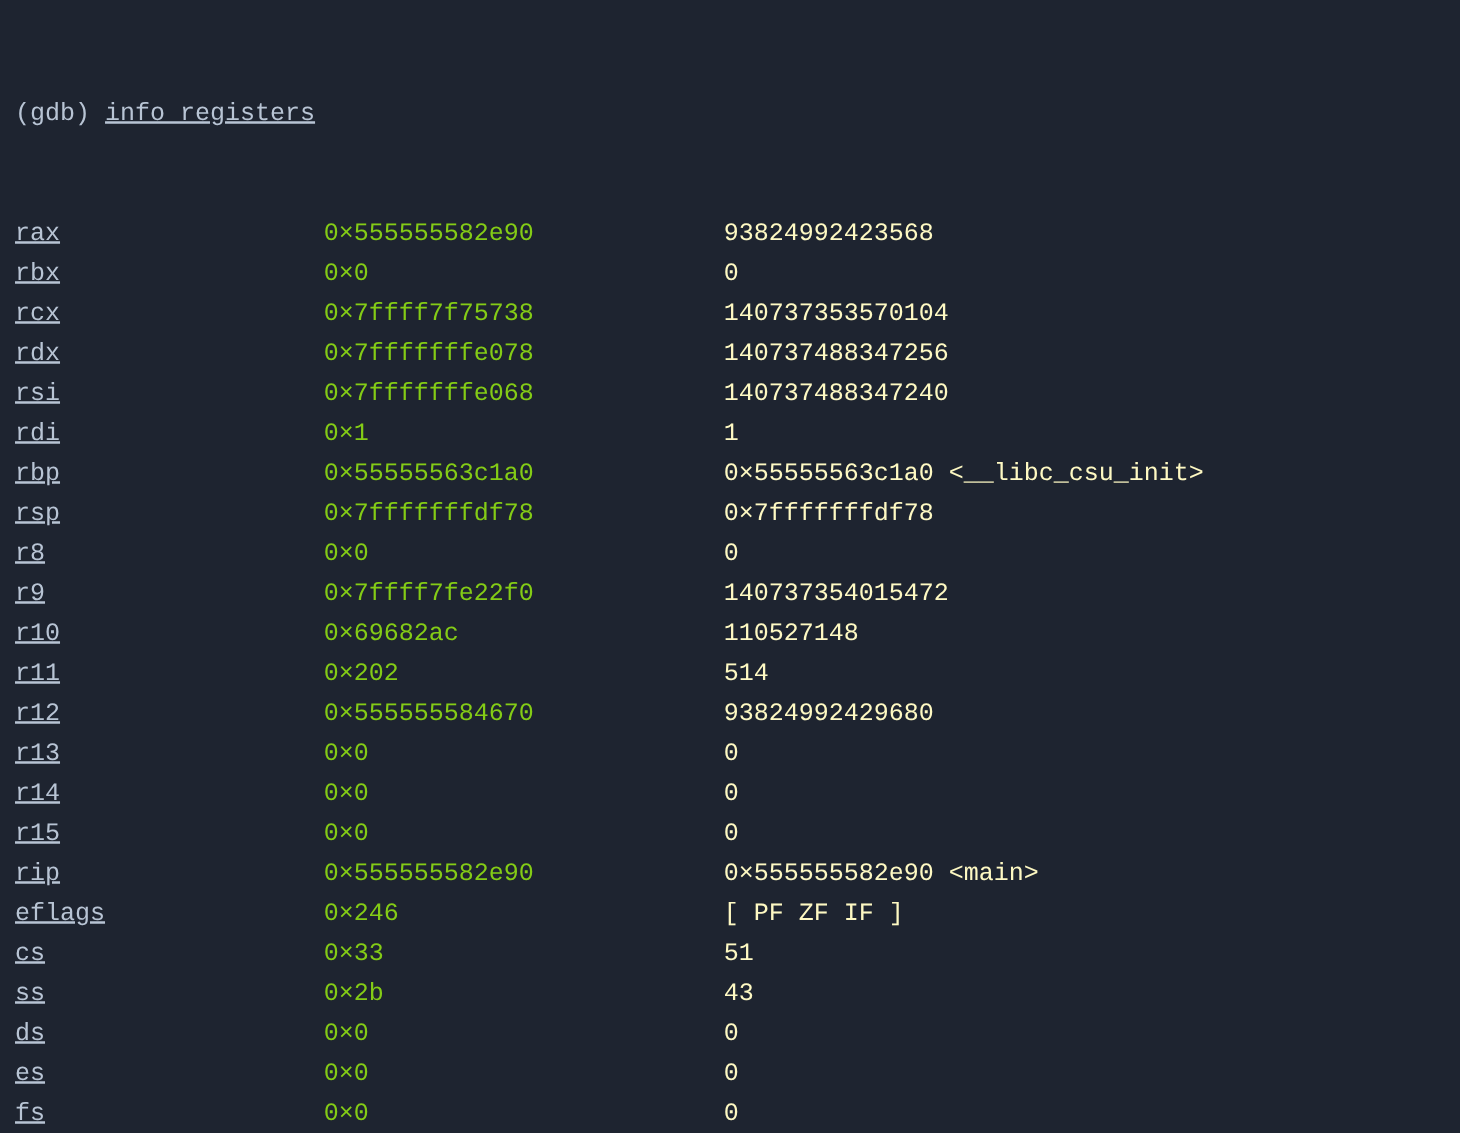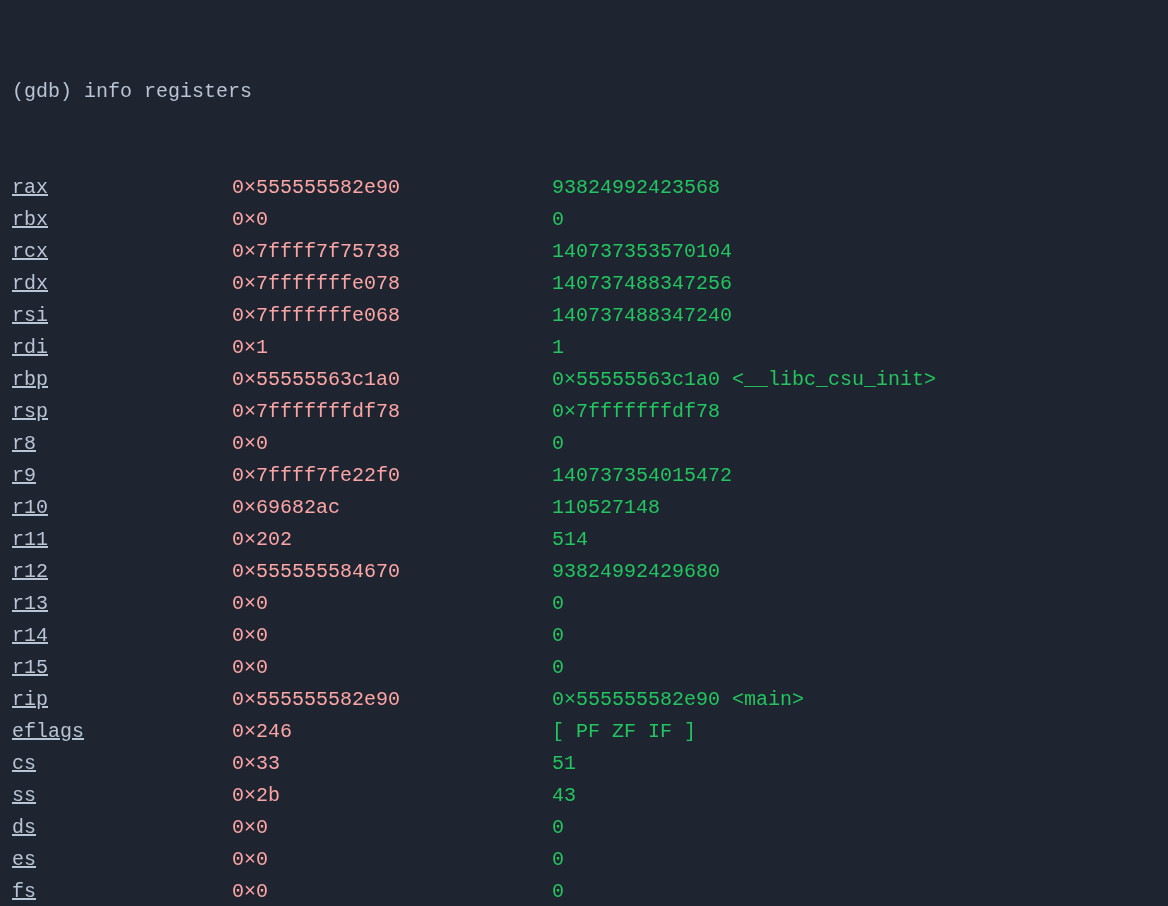--- a/index.html
+++ b/index.html
@@ -21,35 +21,37 @@
       white-space: pre;
     }
     .prompt-line {
       display: flex;
     }
     .prompt {
       color: #b8c4d4;
     }
     .command {
       color: #b8c4d4;
+      text-decoration: underline;
     }
     .reg-row {
       display: flex;
     }
     .reg-name {
       width: 220px;
       color: #b8c4d4;
       text-decoration: underline;
     }
     .reg-hex {
       width: 320px;
-      color: #fca5a5;
+      color: #84cc16;
+      margin-left: 27px;
     }
     .reg-dec {
-      color: #22c55e;
+      color: #fef9c3;
     }
   </style>
 </head>
 <body>
 
 <div class="terminal">
   <div class="prompt-line">
     <span class="prompt">(gdb) </span><span class="command">info registers</span>
   </div>
   <div id="registers"><div class="reg-row"><span class="reg-name">rax</span><span class="reg-hex">0×555555582e90</span><span class="reg-dec">93824992423568</span></div><div class="reg-row"><span class="reg-name">rbx</span><span class="reg-hex">0×0</span><span class="reg-dec">0</span></div><div class="reg-row"><span class="reg-name">rcx</span><span class="reg-hex">0×7ffff7f75738</span><span class="reg-dec">140737353570104</span></div><div class="reg-row"><span class="reg-name">rdx</span><span class="reg-hex">0×7fffffffe078</span><span class="reg-dec">140737488347256</span></div><div class="reg-row"><span class="reg-name">rsi</span><span class="reg-hex">0×7fffffffe068</span><span class="reg-dec">140737488347240</span></div><div class="reg-row"><span class="reg-name">rdi</span><span class="reg-hex">0×1</span><span class="reg-dec">1</span></div><div class="reg-row"><span class="reg-name">rbp</span><span class="reg-hex">0×55555563c1a0</span><span class="reg-dec">0×55555563c1a0 &lt;__libc_csu_init&gt;</span></div><div class="reg-row"><span class="reg-name">rsp</span><span class="reg-hex">0×7fffffffdf78</span><span class="reg-dec">0×7fffffffdf78</span></div><div class="reg-row"><span class="reg-name">r8</span><span class="reg-hex">0×0</span><span class="reg-dec">0</span></div><div class="reg-row"><span class="reg-name">r9</span><span class="reg-hex">0×7ffff7fe22f0</span><span class="reg-dec">140737354015472</span></div><div class="reg-row"><span class="reg-name">r10</span><span class="reg-hex">0×69682ac</span><span class="reg-dec">110527148</span></div><div class="reg-row"><span class="reg-name">r11</span><span class="reg-hex">0×202</span><span class="reg-dec">514</span></div><div class="reg-row"><span class="reg-name">r12</span><span class="reg-hex">0×555555584670</span><span class="reg-dec">93824992429680</span></div><div class="reg-row"><span class="reg-name">r13</span><span class="reg-hex">0×0</span><span class="reg-dec">0</span></div><div class="reg-row"><span class="reg-name">r14</span><span class="reg-hex">0×0</span><span class="reg-dec">0</span></div><div class="reg-row"><span class="reg-name">r15</span><span class="reg-hex">0×0</span><span class="reg-dec">0</span></div><div class="reg-row"><span class="reg-name">rip</span><span class="reg-hex">0×555555582e90</span><span class="reg-dec">0×555555582e90 &lt;main&gt;</span></div><div class="reg-row"><span class="reg-name">eflags</span><span class="reg-hex">0×246</span><span class="reg-dec">[ PF ZF IF ]</span></div><div class="reg-row"><span class="reg-name">cs</span><span class="reg-hex">0×33</span><span class="reg-dec">51</span></div><div class="reg-row"><span class="reg-name">ss</span><span class="reg-hex">0×2b</span><span class="reg-dec">43</span></div><div class="reg-row"><span class="reg-name">ds</span><span class="reg-hex">0×0</span><span class="reg-dec">0</span></div><div class="reg-row"><span class="reg-name">es</span><span class="reg-hex">0×0</span><span class="reg-dec">0</span></div><div class="reg-row"><span class="reg-name">fs</span><span class="reg-hex">0×0</span><span class="reg-dec">0</span></div></div>

